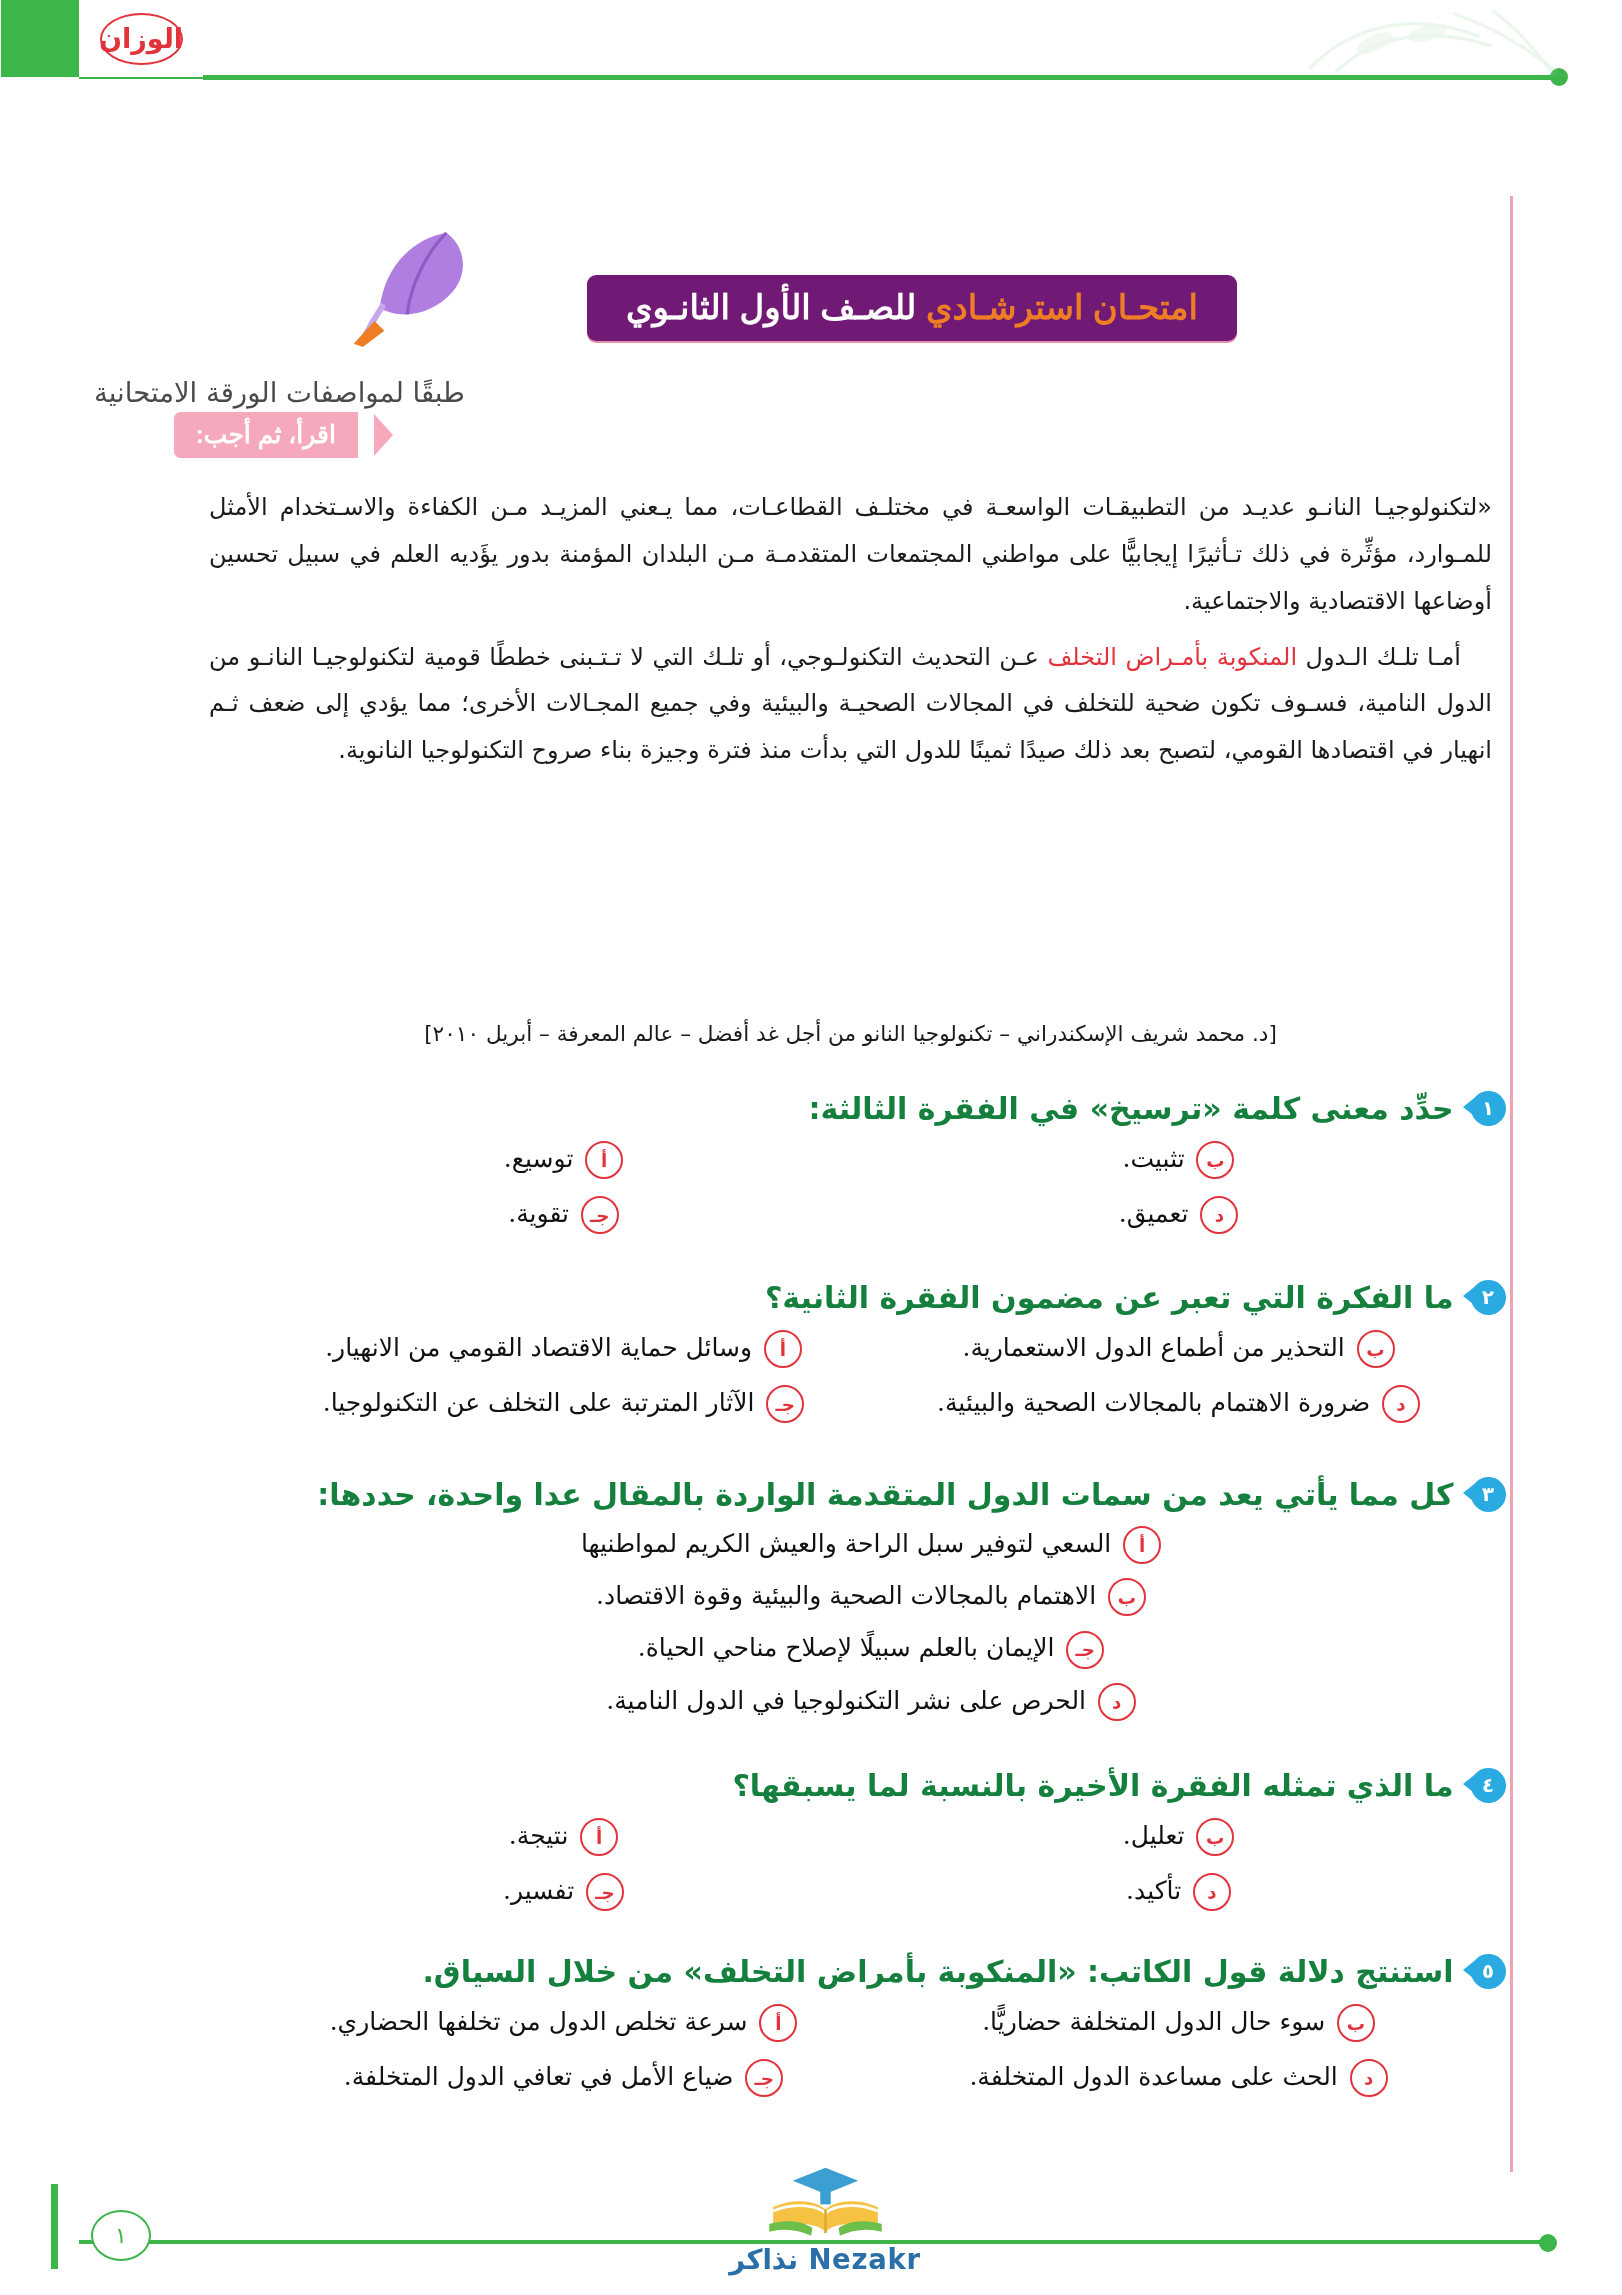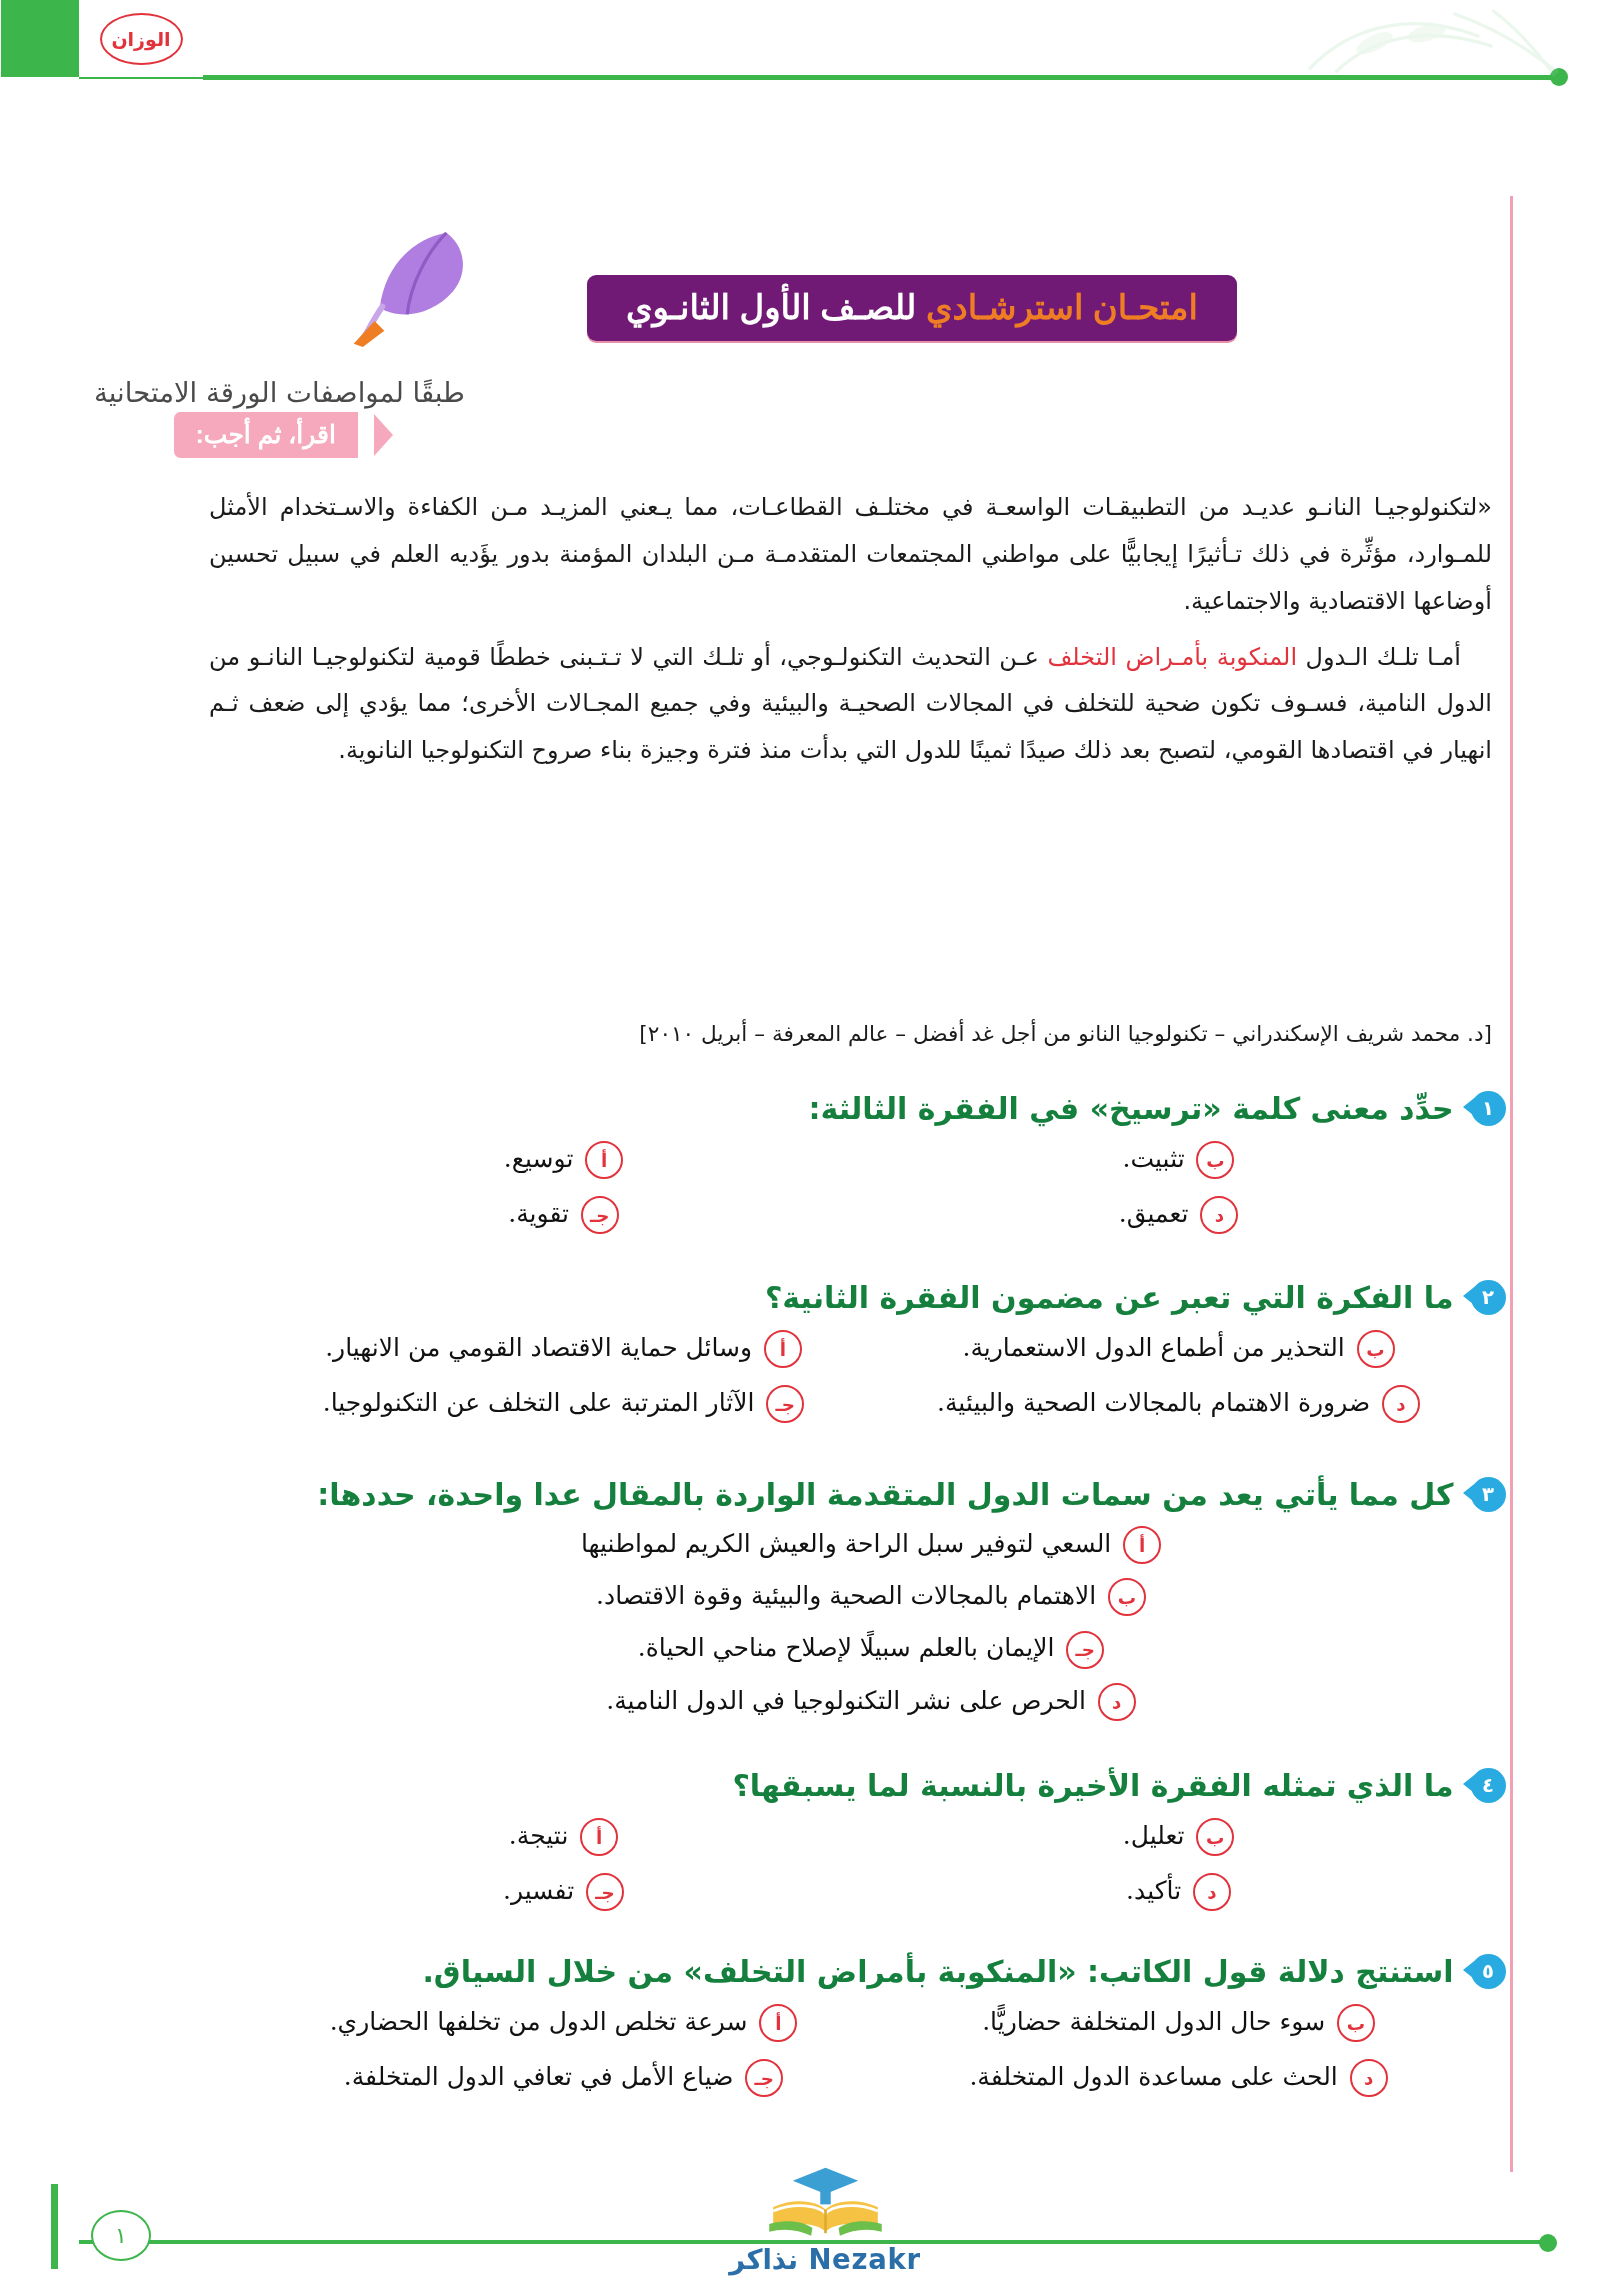--- a/index.html
+++ b/index.html
@@ -20,21 +20,21 @@
   }
   .top-logo-box{
     position:absolute; top:0; left:79px; width:124px; height:77px;
     background:#ffffff; border-bottom:2px solid #3cb54a;
     display:flex; align-items:center; justify-content:center;
   }
   .top-logo-oval{
     width:79px; height:48px; border-radius:50%;
     border:2.6px solid #e2333d;
     display:flex; align-items:center; justify-content:center;
-    color:#e2333d; font-size:19px; font-weight:bold;
+    color:#e2333d; font-size:27px; font-weight:bold;
     font-family:"DejaVu Sans", sans-serif;
   }
   .top-green-line{
     position:absolute; top:75px; left:203px; width:1348px; height:4.6px;
     background:#3cb54a;
   }
   .top-green-dot{
     position:absolute; top:68px; left:1550px; width:18.3px; height:18.3px;
     border-radius:50%; background:#3cb54a;
   }
@@ -99,21 +99,21 @@
     font-family:"DejaVu Sans", sans-serif;
     font-size:24px; line-height:1.95;
     color:#1b1b1b; text-align:justify;
   }
   .passage p{ margin:0 0 9.2px 0; text-indent:31px; }
   .passage p.no-ind{ text-indent:0; }
   .hl-red{ color:#e2333d; }
   .hl-red-u{ color:#e2333d; border-bottom:1.3px solid #e2333d; }
   .source{
     position:absolute; top:1021px; right:131px; width:1283px;
-    text-align:right;
+    text-align:center;
     font-family:"DejaVu Sans", sans-serif;
     font-size:21.6px; color:#1b1b1b;
   }
 
   
   .q-block{ position:absolute; right:111px; width:1302px; }
   .q-head{
     display:flex; align-items:center; justify-content:flex-start;
     flex-direction:row;
   }

